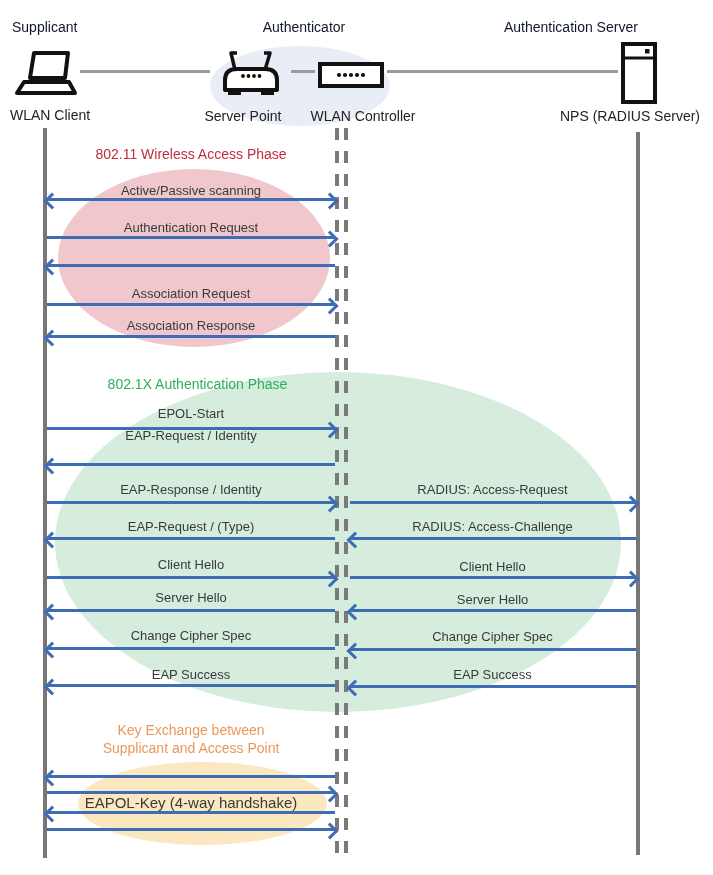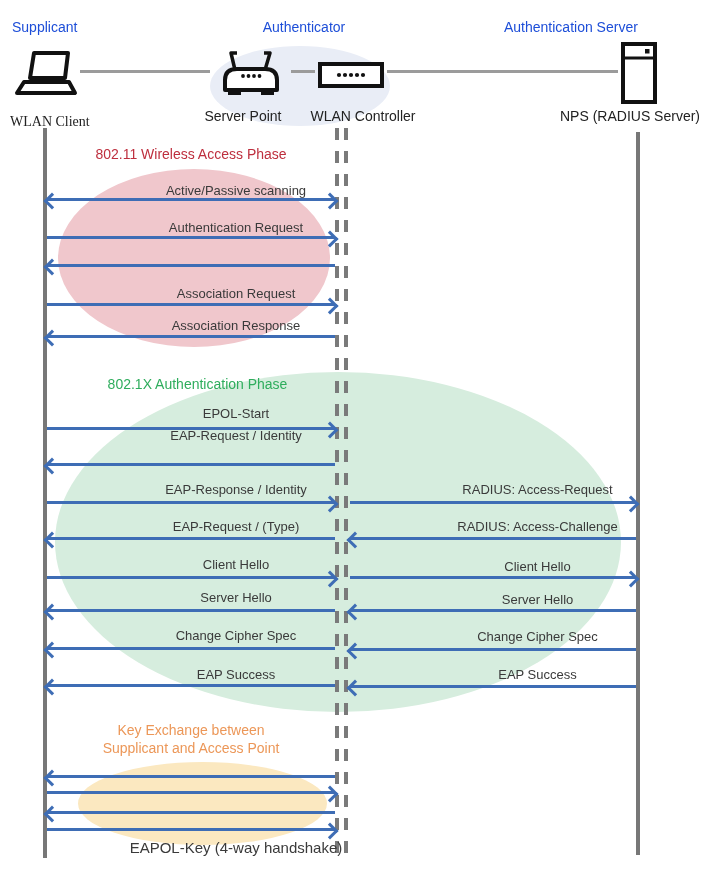--- a/index.html
+++ b/index.html
@@ -8,21 +8,21 @@
     font-family:"Liberation Sans",sans-serif;color:#333;overflow:hidden;
   }
   .abs{position:absolute;}
   
   .ellipse{position:absolute;border-radius:50%;}
   #ellipse-header{left:210px;top:46px;width:180px;height:80px;background:#E9EDF6;}
   #ellipse-p1{left:58px;top:169px;width:272px;height:178px;background:#F0C7CC;}
   #ellipse-p2{left:55px;top:372px;width:566px;height:340px;background:#D6EDDE;}
   #ellipse-p3{left:78px;top:762px;width:249px;height:83px;background:#FBE8C0;}
   
-  .role{position:absolute;font-size:14px;color:#1d4ed8;white-space:nowrap;}
+  .role{position:absolute;font-size:14px;color:#0f172a;white-space:nowrap;}
   .nodelabel{position:absolute;font-size:14px;color:#222;white-space:nowrap;}
   
   .connector{position:absolute;height:3px;background:#9B9B9B;top:70px;}
   
   .lifeline{position:absolute;width:4px;background:#777777;}
   .dashline{
     position:absolute;width:4px;top:128px;height:728px;
     background:repeating-linear-gradient(to bottom,#7a7a7a 0 12px,transparent 12px 23px);
   }
   
@@ -31,24 +31,24 @@
   .arrow.rseg{left:350px;width:286px;}
   .dir-right::after{
     content:"";position:absolute;right:-1px;top:-3.2px;width:9px;height:9px;
     border-top:3px solid #3E6DB5;border-right:3px solid #3E6DB5;transform:rotate(45deg);
   }
   .dir-left::before{
     content:"";position:absolute;left:-1px;top:-3.2px;width:9px;height:9px;
     border-bottom:3px solid #3E6DB5;border-left:3px solid #3E6DB5;transform:rotate(45deg);
   }
   
-  .msg{position:absolute;font-size:13px;color:#3a3a3a;text-align:center;white-space:nowrap;padding-left:45px;}
+  .msg{position:absolute;font-size:13px;color:#3a3a3a;text-align:center;white-space:nowrap;}
   .lcol{left:47px;width:288px;}
   .rcol{left:349px;width:287px;}
-  .big{font-size:15px;margin-top:45px;}
+  .big{font-size:15px;}
   
   .phase-title{position:absolute;font-size:14px;text-align:center;white-space:nowrap;}
   #p1-title{left:47px;width:288px;top:146px;color:#BE2F3E;}
   #p2-title{left:50px;width:295px;top:376px;color:#2FAD5D;}
   .p3t{left:47px;width:288px;color:#EC9758;}
   #p3-title-1{top:722px;}
   #p3-title-2{top:740px;}
   svg{display:block;}
 </style>
 </head>
@@ -99,21 +99,21 @@
     </svg>
   </div>
   <div class="abs" style="left:620px;top:42px;">
     <svg width="38" height="62" viewBox="0 0 38 62">
       <rect x="3" y="2" width="32" height="58" fill="#fff" stroke="#111" stroke-width="4"></rect>
       <line x1="3" y1="16" x2="35" y2="16" stroke="#111" stroke-width="3"></line>
       <rect x="25" y="7" width="4.5" height="4.5" fill="#111"></rect>
     </svg>
   </div>
 
-  <div class="nodelabel" style="left:10px;top:114px;font-family:Liberation Serif, serif;">WLAN Client</div>
+  <div class="nodelabel" style="left:10px;top:107px;">WLAN Client</div>
   <div class="nodelabel" style="left:193px;top:108px;width:100px;text-align:center;">Server Point</div>
   <div class="nodelabel" style="left:303px;top:108px;width:120px;text-align:center;">WLAN Controller</div>
   <div class="nodelabel" style="left:560px;top:108px;width:146px;text-align:left;">NPS (RADIUS Server)</div>
 
   <div class="lifeline" style="left:43px;top:128px;height:730px;"></div>
   <div class="dashline" style="left:335px;"></div>
   <div class="dashline" style="left:344px;"></div>
   <div class="lifeline" style="left:636px;top:132px;height:723px;"></div>
 
   <div class="phase-title" id="p1-title">802.11 Wireless Access Phase</div>

